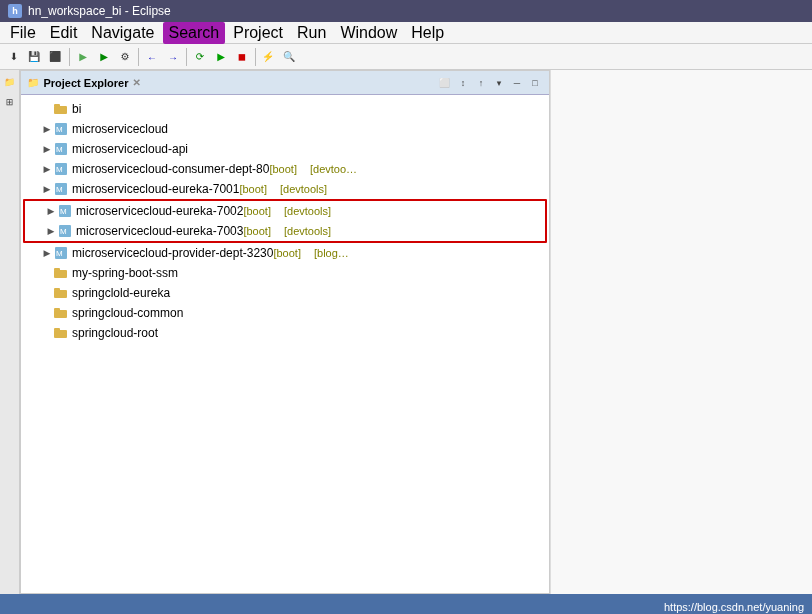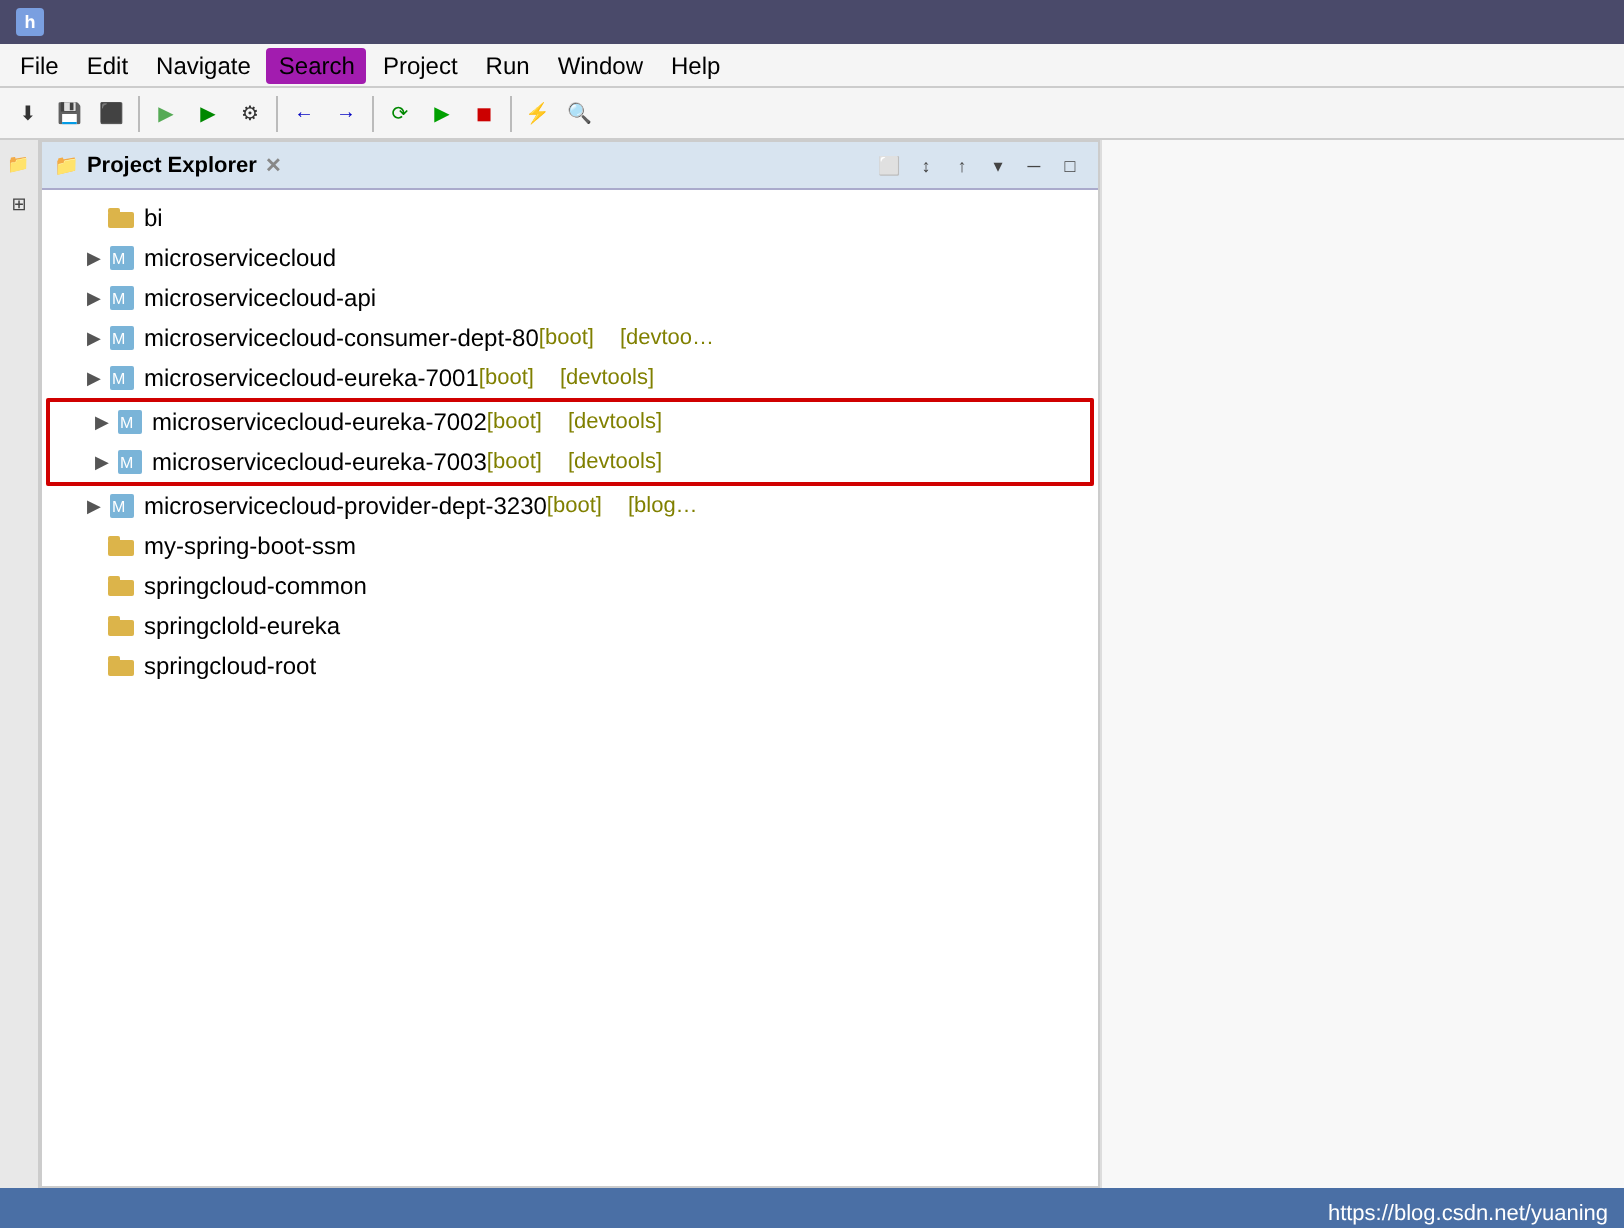--- a/index.html
+++ b/index.html
@@ -42,21 +42,21 @@
       border-bottom: 1px solid #ccc;
       display: flex;
       align-items: center;
       padding: 2px 4px;
       height: 22px;
       gap: 2px;
     }
     .menu-item {
       padding: 2px 6px;
       cursor: pointer;
-      font-size: 12px;
+      font-size: 16px;
       color: #000;
       border-radius: 2px;
     }
     .menu-item.active {
       background: #a21caf;
     }
 
     
     .toolbar {
       background: #f5f5f5;
@@ -244,20 +244,21 @@
     
     .tree-view::-webkit-scrollbar { width: 8px; }
     .tree-view::-webkit-scrollbar-track { background: #f0f0f0; }
     .tree-view::-webkit-scrollbar-thumb { background: #bbb; border-radius: 4px; }
   </style>
 </head>
 <body>
 
 <div class="title-bar">
   <span class="title-bar-icon">h</span>
+  <span>hn_workspace_bi - Eclipse</span>
 </div>
 
 <div class="menu-bar">
   <span class="menu-item">File</span>
   <span class="menu-item">Edit</span>
   <span class="menu-item">Navigate</span>
   <span class="menu-item active">Search</span>
   <span class="menu-item">Project</span>
   <span class="menu-item">Run</span>
   <span class="menu-item">Window</span>
@@ -422,32 +423,32 @@
         </div>
         <div class="tree-item">
           <span class="tree-indent" style="width: 16px;"></span>
           <span class="tree-arrow"></span>
           <span class="tree-item-icon">
             <svg width="14" height="12" viewBox="0 0 14 12">
               <rect x="0" y="3" width="13" height="8" rx="1" fill="#dcb44a"></rect>
               <rect x="0" y="1" width="6" height="3" rx="1" fill="#dcb44a"></rect>
             </svg>
           </span>
-          <span class="tree-item-label">springcloud-common</span>
+          <span class="tree-item-label">springclold-eureka</span>
         </div>
         <div class="tree-item">
           <span class="tree-indent" style="width: 16px;"></span>
           <span class="tree-arrow"></span>
           <span class="tree-item-icon">
             <svg width="14" height="12" viewBox="0 0 14 12">
               <rect x="0" y="3" width="13" height="8" rx="1" fill="#dcb44a"></rect>
               <rect x="0" y="1" width="6" height="3" rx="1" fill="#dcb44a"></rect>
             </svg>
           </span>
-          <span class="tree-item-label">springclold-eureka</span>
+          <span class="tree-item-label">springcloud-common</span>
         </div>
         <div class="tree-item">
           <span class="tree-indent" style="width: 16px;"></span>
           <span class="tree-arrow"></span>
           <span class="tree-item-icon">
             <svg width="14" height="12" viewBox="0 0 14 12">
               <rect x="0" y="3" width="13" height="8" rx="1" fill="#dcb44a"></rect>
               <rect x="0" y="1" width="6" height="3" rx="1" fill="#dcb44a"></rect>
             </svg>
           </span>

